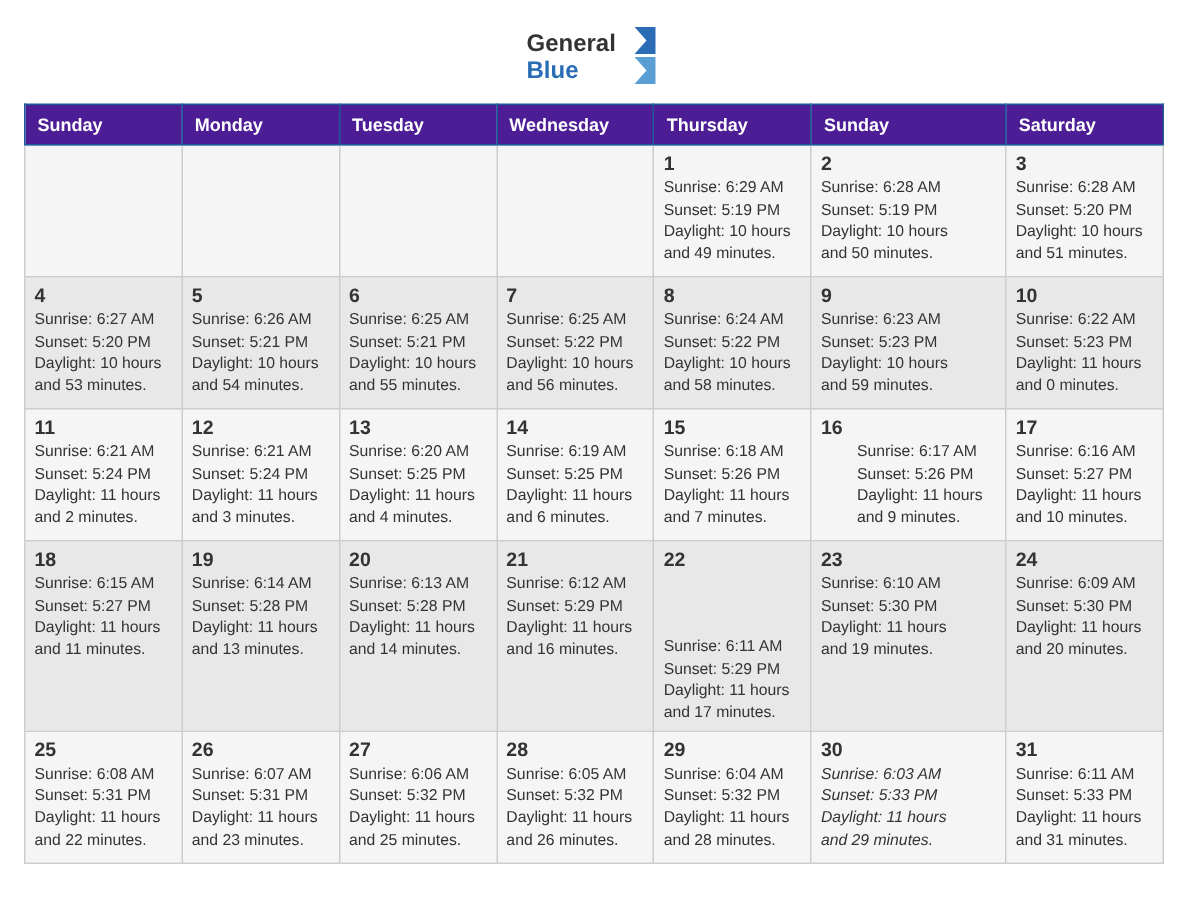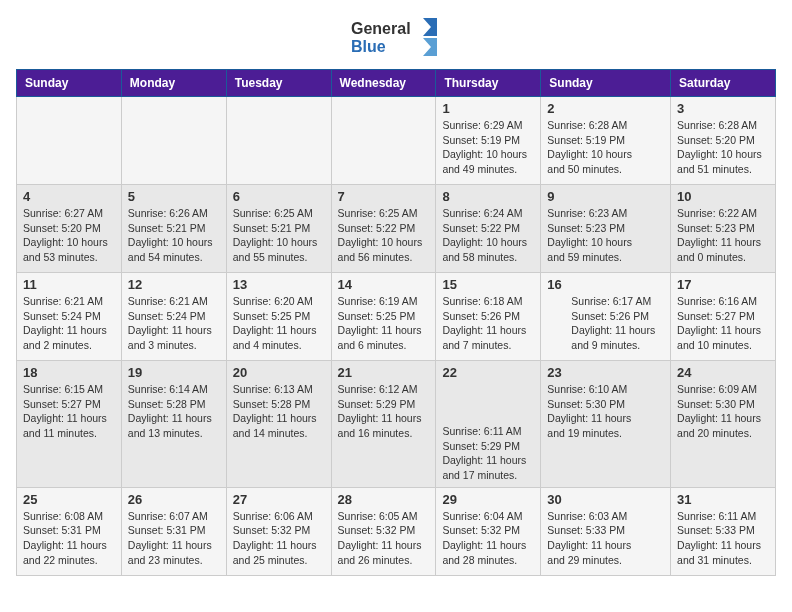--- a/index.html
+++ b/index.html
@@ -320,21 +320,21 @@
         </td>
         <td>
           <span class="day-num">29</span>
           <div class="day-info" style="white-space: pre-line;">Sunrise: 6:04 AM
 Sunset: 5:32 PM
 Daylight: 11 hours
 and 28 minutes.</div>
         </td>
         <td>
           <span class="day-num">30</span>
-          <div class="day-info" style="white-space: pre-line;">Sunrise: 6:03 AM
+          <div class="day-info" style="white-space: pre-line; font-style: italic;">Sunrise: 6:03 AM
 Sunset: 5:33 PM
 Daylight: 11 hours
 and 29 minutes.</div>
         </td>
         <td>
           <span class="day-num">31</span>
           <div class="day-info" style="white-space: pre-line;">Sunrise: 6:11 AM
 Sunset: 5:33 PM
 Daylight: 11 hours
 and 31 minutes.</div>

